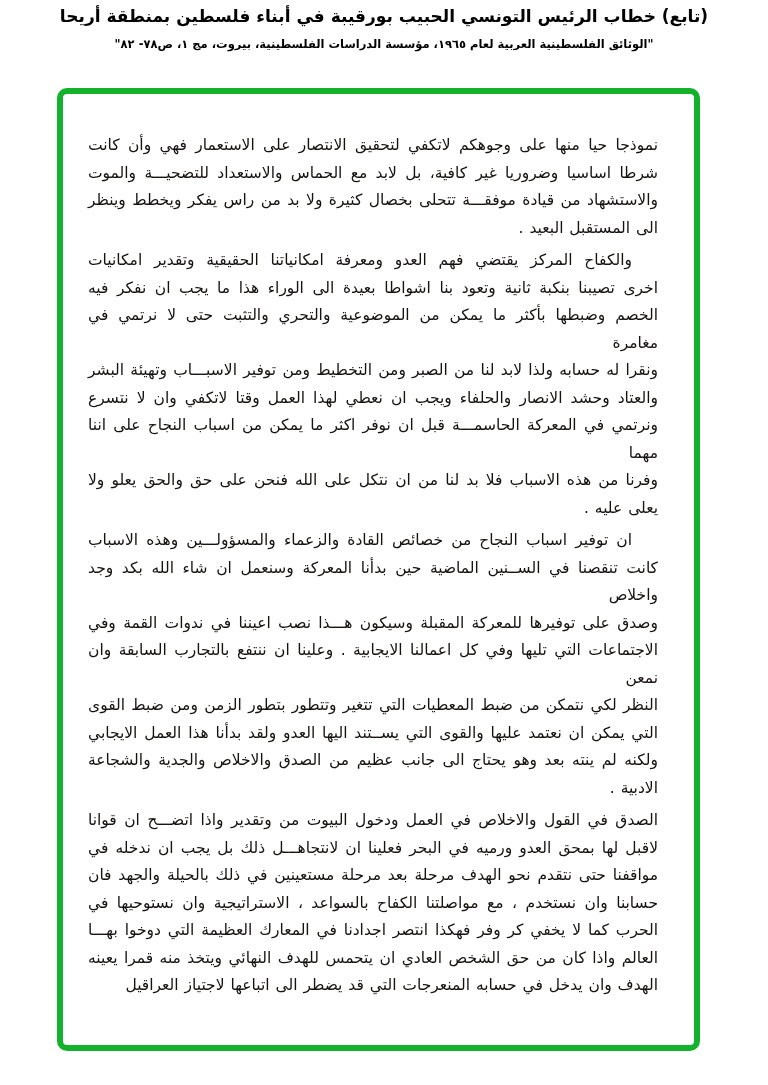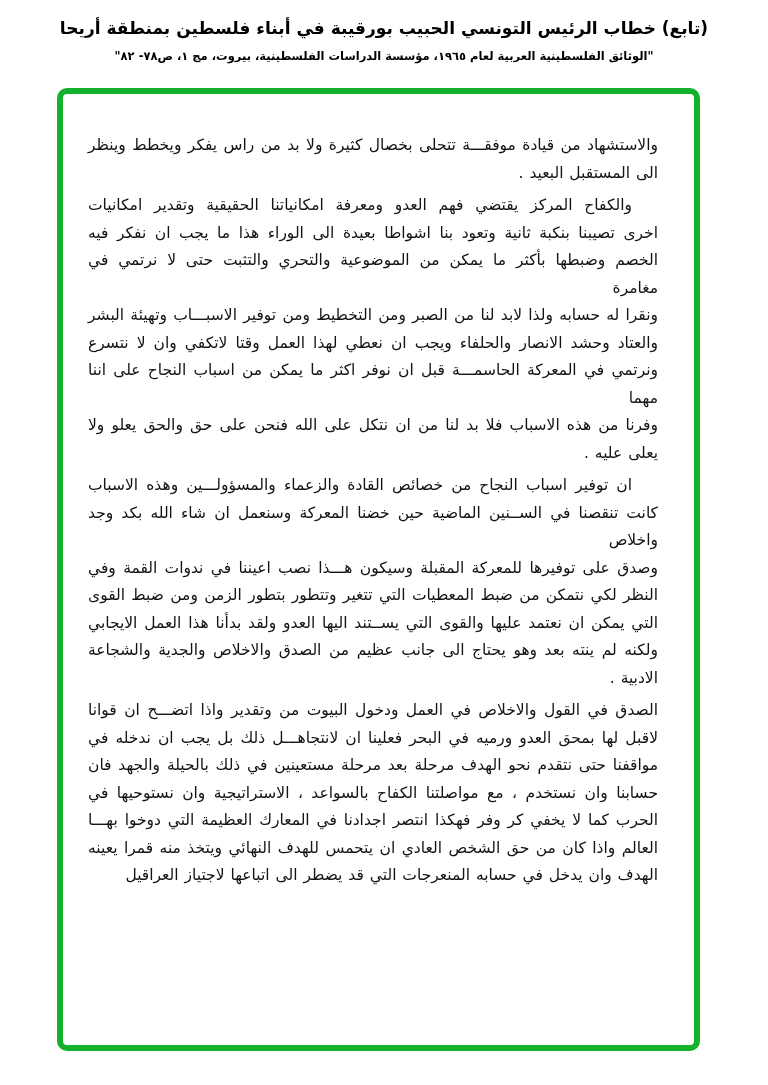--- a/index.html
+++ b/index.html
@@ -11,21 +11,21 @@
   .page {
     position: relative;
     width: 768px;
     height: 1085px;
     background: #ffffff;
     overflow: hidden;
   }
   
   .header {
     position: absolute;
-    top: 16px;
+    top: 4px;
     left: 0;
     width: 768px;
     text-align: center;
     direction: rtl;
     color: #000000;
   }
   .header .title {
     font-size: 17px;
     font-weight: bold;
     letter-spacing: 0;
@@ -80,39 +80,42 @@
 
   <div class="header">
     <div class="title">(تابع) خطاب الرئيس التونسي الحبيب بورقيبة في أبناء فلسطين بمنطقة أريحا</div>
     <div class="source">"الوثائق الفلسطينية العربية لعام ١٩٦٥، مؤسسة الدراسات الفلسطينية، بيروت، مج ١، ص٧٨- ٨٢"</div>
   </div>
 
   <div class="doc-frame">
     <div class="doc-body">
 
       <div class="para">
+        <div class="line">نموذجا حيا منها على وجوهكم لاتكفي لتحقيق الانتصار على الاستعمار فهي وأن كانت</div>
+        <div class="line">شرطا اساسيا وضروريا غير كافية، بل لابد مع الحماس والاستعداد للتضحيـــة والموت</div>
         <div class="line">والاستشهاد من قيادة موفقـــة تتحلى بخصال كثيرة ولا بد من راس يفكر ويخطط وينظر</div>
         <div class="line last">الى المستقبل البعيد .</div>
       </div>
 
       <div class="para">
         <div class="line indent">والكفاح المركز يقتضي فهم العدو ومعرفة امكانياتنا الحقيقية وتقدير امكانيات</div>
         <div class="line">اخرى تصيبنا بنكبة ثانية وتعود بنا اشواطا بعيدة الى الوراء هذا ما يجب ان نفكر فيه</div>
         <div class="line">الخصم وضبطها بأكثر ما يمكن من الموضوعية والتحري والتثبت حتى لا نرتمي في مغامرة</div>
         <div class="line">ونقرا له حسابه ولذا لابد لنا من الصبر ومن التخطيط ومن توفير الاسبـــاب وتهيئة البشر</div>
         <div class="line">والعتاد وحشد الانصار والحلفاء ويجب ان نعطي لهذا العمل وقتا لاتكفي وان لا نتسرع</div>
         <div class="line">ونرتمي في المعركة الحاسمـــة قبل ان نوفر اكثر ما يمكن من اسباب النجاح على اننا مهما</div>
         <div class="line">وفرنا من هذه الاسباب فلا بد لنا من ان نتكل على الله فنحن على حق والحق يعلو ولا</div>
         <div class="line last">يعلى عليه .</div>
       </div>
 
       <div class="para">
         <div class="line indent">ان توفير اسباب النجاح من خصائص القادة والزعماء والمسؤولـــين وهذه الاسباب</div>
-        <div class="line">كانت تنقصنا في الســنين الماضية حين خضنا المعركة وسنعمل ان شاء الله بكد وجد واخلاص</div>
+        <div class="line">كانت تنقصنا في الســنين الماضية حين بدأنا المعركة وسنعمل ان شاء الله بكد وجد واخلاص</div>
         <div class="line">وصدق على توفيرها للمعركة المقبلة وسيكون هـــذا نصب اعيننا في ندوات القمة وفي</div>
+        <div class="line">الاجتماعات التي تليها وفي كل اعمالنا الايجابية . وعلينا ان ننتفع بالتجارب السابقة وان نمعن</div>
         <div class="line">النظر لكي نتمكن من ضبط المعطيات التي تتغير وتتطور بتطور الزمن ومن ضبط القوى</div>
         <div class="line">التي يمكن ان نعتمد عليها والقوى التي يســتند اليها العدو ولقد بدأنا هذا العمل الايجابي</div>
         <div class="line">ولكنه لم ينته بعد وهو يحتاج الى جانب عظيم من الصدق والاخلاص والجدية والشجاعة</div>
         <div class="line last">الادبية .</div>
       </div>
 
       <div class="para">
         <div class="line">الصدق في القول والاخلاص في العمل ودخول البيوت من وتقدير واذا اتضـــح ان قوانا</div>
         <div class="line">لاقبل لها بمحق العدو ورميه في البحر فعلينا ان لانتجاهـــل ذلك بل يجب ان ندخله في</div>
         <div class="line">مواقفنا حتى نتقدم نحو الهدف مرحلة بعد مرحلة مستعينين في ذلك بالحيلة والجهد فان</div>

